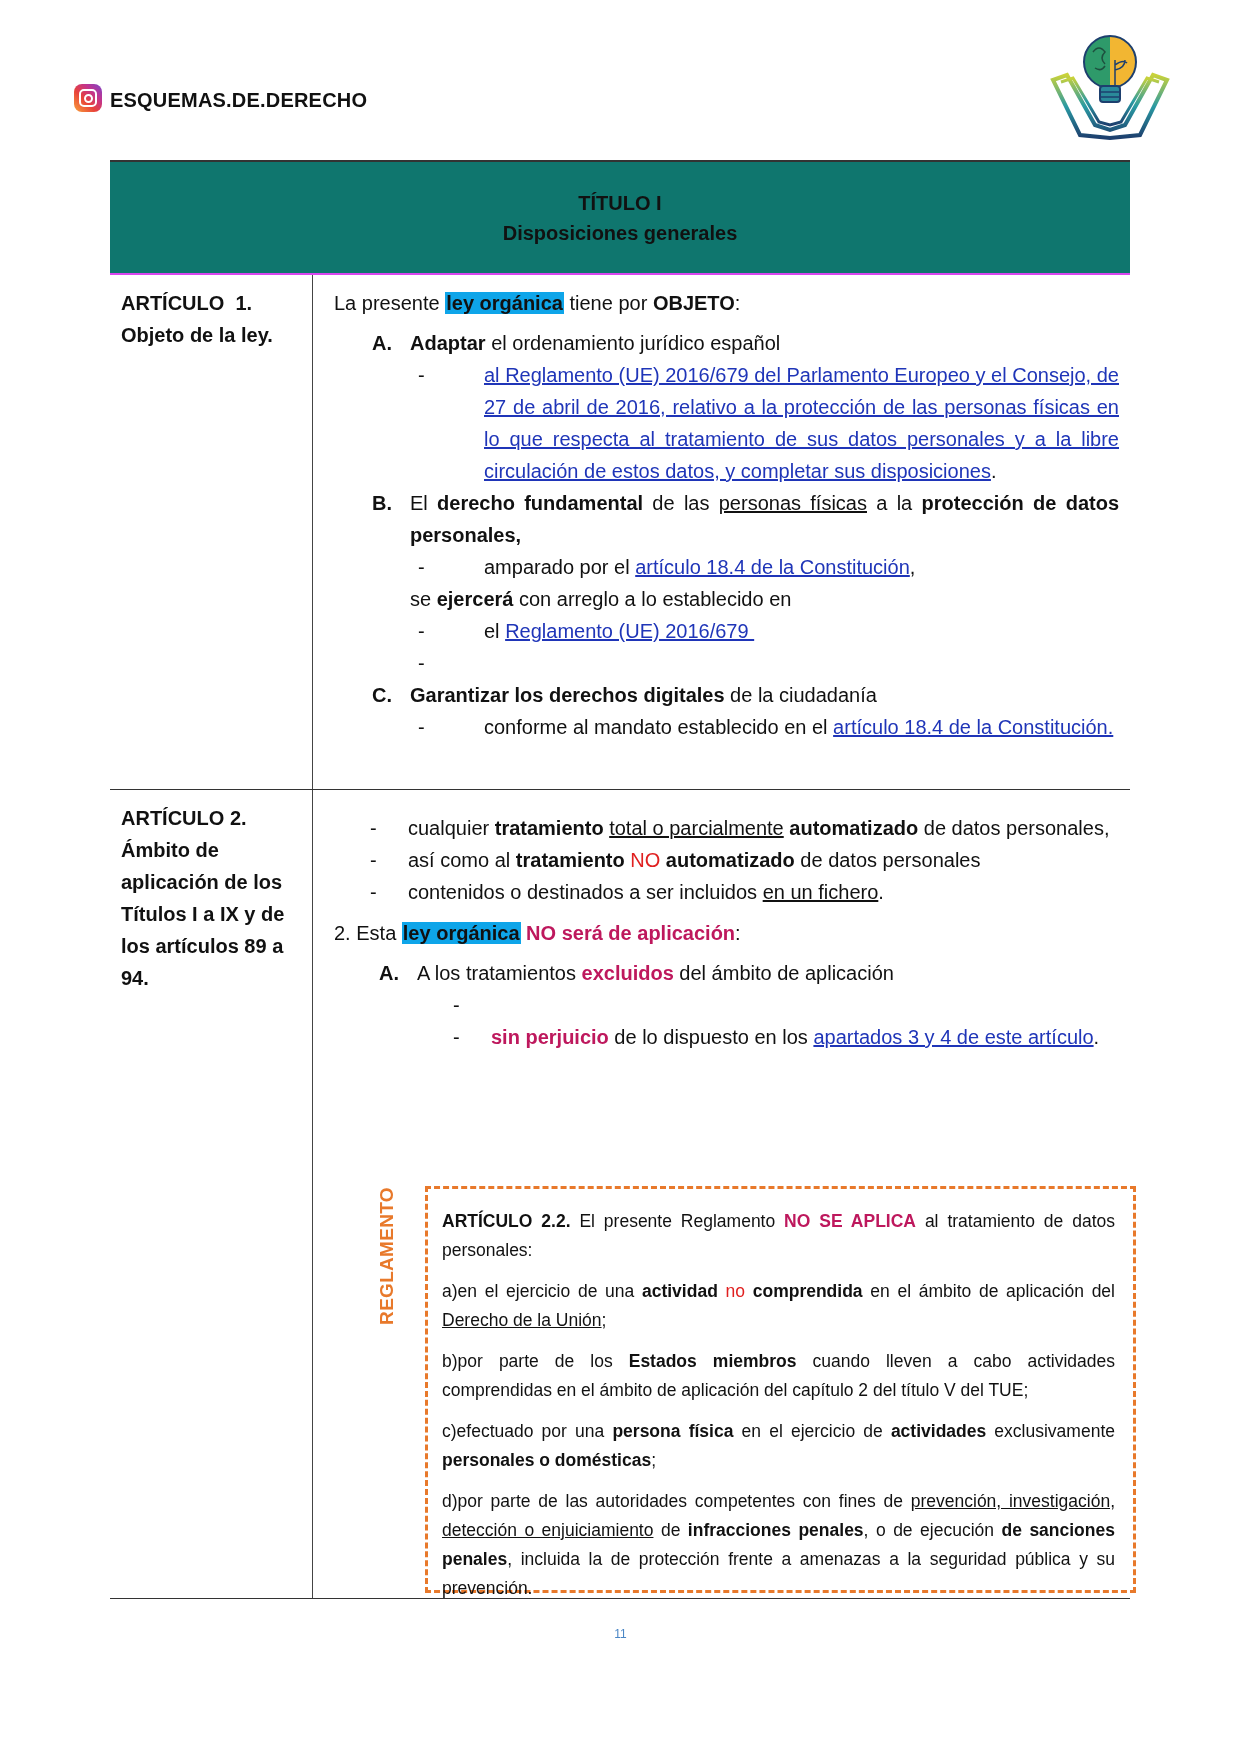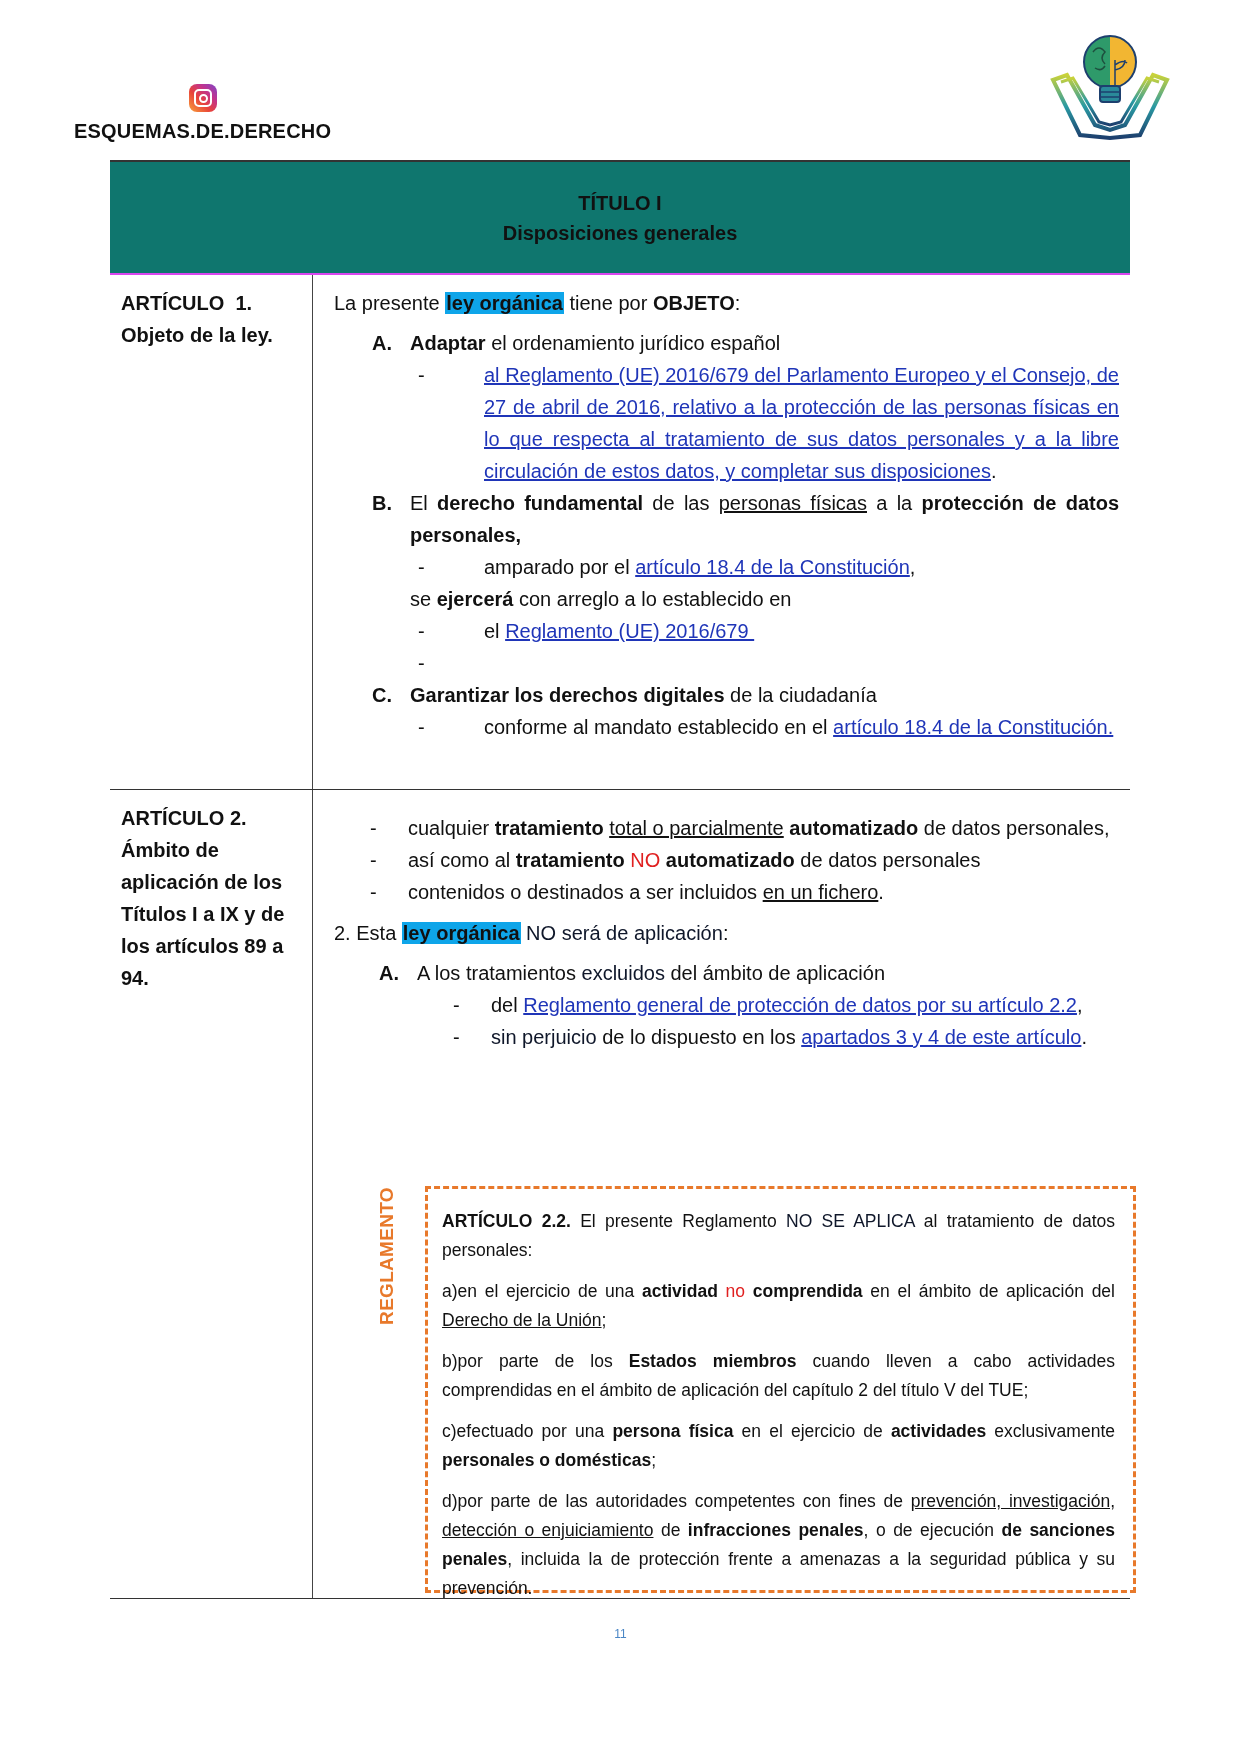--- a/index.html
+++ b/index.html
@@ -1,39 +1,39 @@
 <!DOCTYPE html>
 <html><head>
   <meta charset="utf-8">
   <style>
     html, body { margin: 0; padding: 0; background: #ffffff; }
     body { width: 1241px; height: 1755px; position: relative; overflow: hidden;
            font-family: "Liberation Sans", sans-serif; color: #111; }
-    .brand { position: absolute; left: 74px; top: 84px; display: flex; align-items: center; gap: 8px; flex-direction: column; }
+    .brand { position: absolute; left: 74px; top: 84px; display: flex; align-items: flex-end; gap: 8px; }
     .ig-icon { width: 28px; height: 28px; border-radius: 8px;
                background: linear-gradient(45deg, #f9a23b 0%, #e8433a 40%, #c1338f 70%, #7b46c9 100%);
                position: relative; }
     .ig-icon::before { content: ""; position: absolute; left: 5px; top: 5px; width: 14px; height: 14px;
                        border: 2.5px solid #fff; border-radius: 5px; }
     .ig-icon::after { content: ""; position: absolute; left: 10px; top: 10px; width: 5px; height: 5px;
                       border: 2.5px solid #fff; border-radius: 50%; }
     .brand-name { font-weight: bold; font-size: 20px; letter-spacing: 0.2px; color: #111; }
     .logo { position: absolute; left: 1045px; top: 30px; width: 130px; height: 110px; }
 
     .doc-table { position: absolute; left: 110px; top: 160px; width: 1020px; }
     .title-row { background: #0f766e; border-top: 2px solid #333; border-bottom: 2px solid #d946ef;
                  height: 111px; display: flex; flex-direction: column; align-items: center; justify-content: center;
                  font-weight: bold; font-size: 20px; line-height: 30px; }
     .row { display: flex; border-bottom: 1.5px solid #333; gap: 10px; }
     .left-col { width: 203px; border-right: 1.5px solid #444; padding: 12px 0 0 11px; box-sizing: border-box;
                 font-weight: bold; font-size: 20px; line-height: 32px; }
     .right-col { flex: 1; padding: 12px 11px 10px 11px; font-size: 20px; line-height: 32px; box-sizing: border-box; }
     .hl { background: #0ea5e9; font-weight: bold; padding: 0 1px; }
     .link { color: #1f35b8; text-decoration: underline; }
-    .red { color: #0f172a; font-weight: normal; }
+    .red { color: #be185d; font-weight: bold; }
     .redplain { color: #e02020; }
     .u { text-decoration: underline; }
     b { font-weight: bold; }
     .para { margin: 0; text-align: justify; }
     .lvl1 { display: flex; margin-top: 8px; }
     .lvl1 .mark { width: 38px; flex: none; font-weight: bold; margin-left: 38px; }
     .lvl1 .body { flex: 1; text-align: justify; }
     .dash { display: flex; }
     .dash .d { width: 38px; flex: none; padding-left: 36px; box-sizing: content-box; }
     .dash .t { flex: 1; text-align: justify; }
@@ -175,21 +175,20 @@
       <p class="para" style="margin-top:9px">
         <span>2. Esta </span><span class="hl">ley orgánica</span> <span class="red">NO será de aplicación</span><span>:</span>
       </p>
 
       <div class="lvl1" style="margin-top:8px">
         <span class="mark" style="margin-left:45px;width:38px">A.</span>
         <div class="body">
           <div><span>A los tratamientos </span><span class="red">excluidos</span><span> del ámbito de aplicación</span></div>
           <div class="dash">
             <span class="d" style="padding-left:36px;width:38px">-</span>
-            <span class="t"><span>del </span><a class="link">Reglamento general de protección de datos por su artículo 2.2</a><span>,</span></span>
           </div>
           <div class="dash">
             <span class="d" style="padding-left:36px;width:38px">-</span>
             <span class="t"><span class="red">sin perjuicio</span><span> de lo dispuesto en los </span><a class="link">apartados 3 y 4 de este artículo</a><span>.</span></span>
           </div>
         </div>
       </div>
     </div>
 
     <div class="reg-label">

